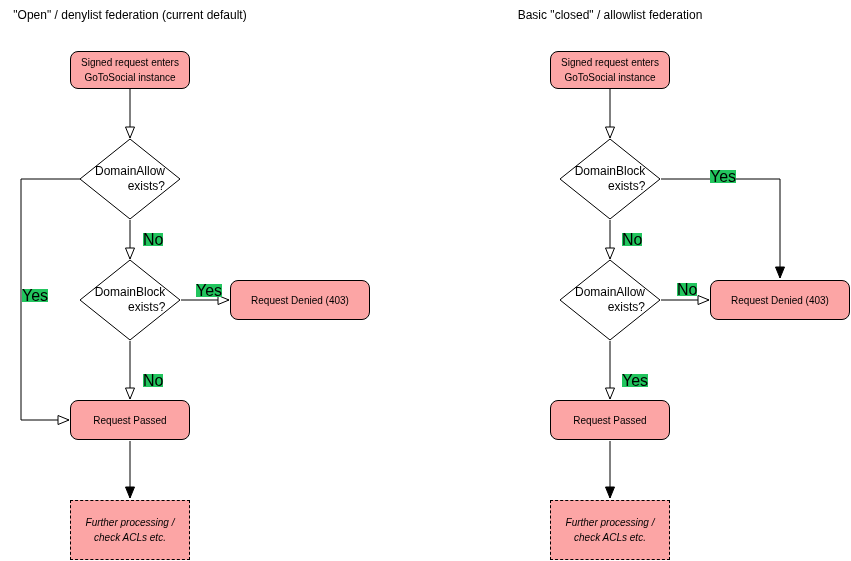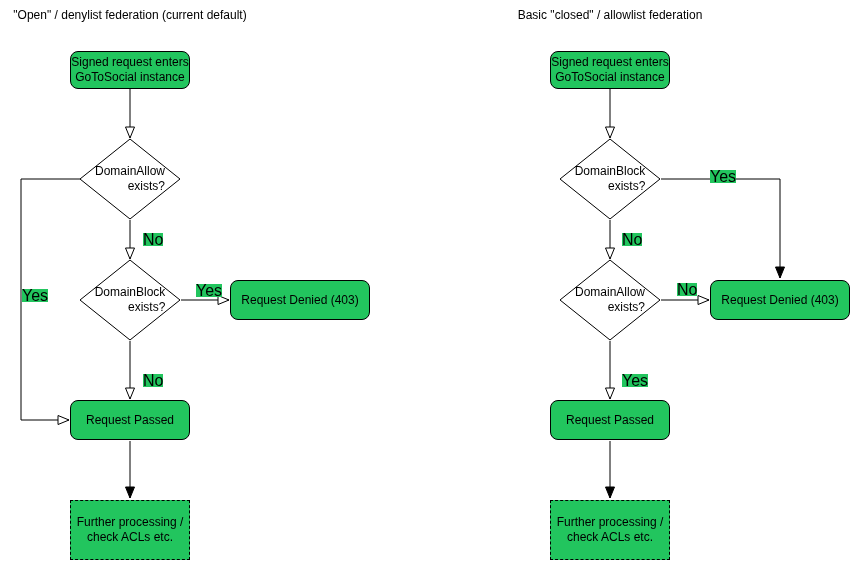--- a/index.html
+++ b/index.html
@@ -21,34 +21,35 @@
     position: absolute;
     top: 8px;
     transform: translateX(-50%);
     font-size: 12px;
     line-height: 14px;
     white-space: nowrap;
   }
   .node {
     position: absolute;
     box-sizing: border-box;
-    background: #22c55e;
+    background: #fca5a5;
     border: 1px solid #000000;
     border-radius: 8px;
     display: flex;
     align-items: center;
     justify-content: center;
     text-align: center;
-    font-size: 12px;
+    font-size: 10px;
     line-height: 15px;
     white-space: pre-line;
   }
   .node.dashed {
     border-style: dashed;
     border-radius: 0;
+    font-style: italic;
   }
   .diamond-label {
     position: absolute;
     transform: translate(-50%, -50%);
     text-align: right;
     font-size: 12px;
     line-height: 15px;
     white-space: pre-line;
   }
   .edge-label {

